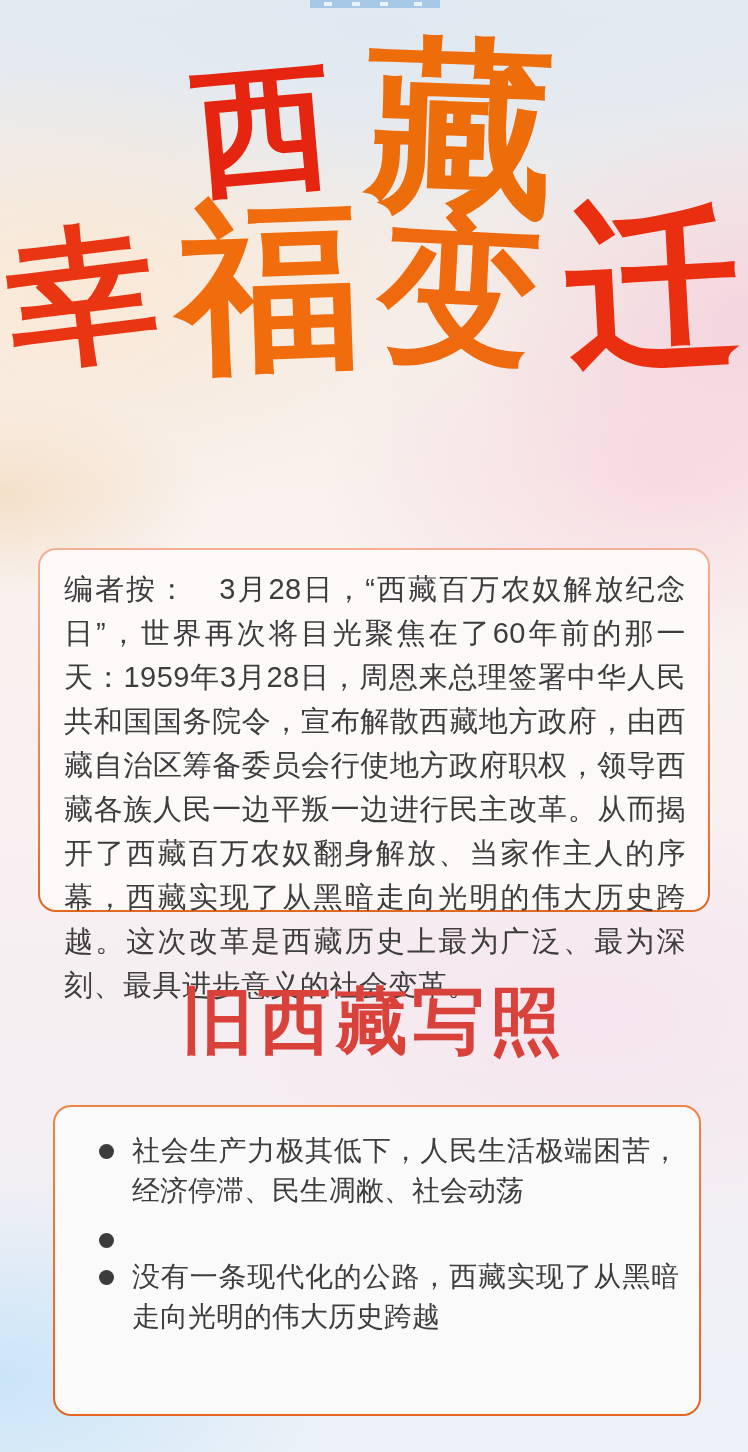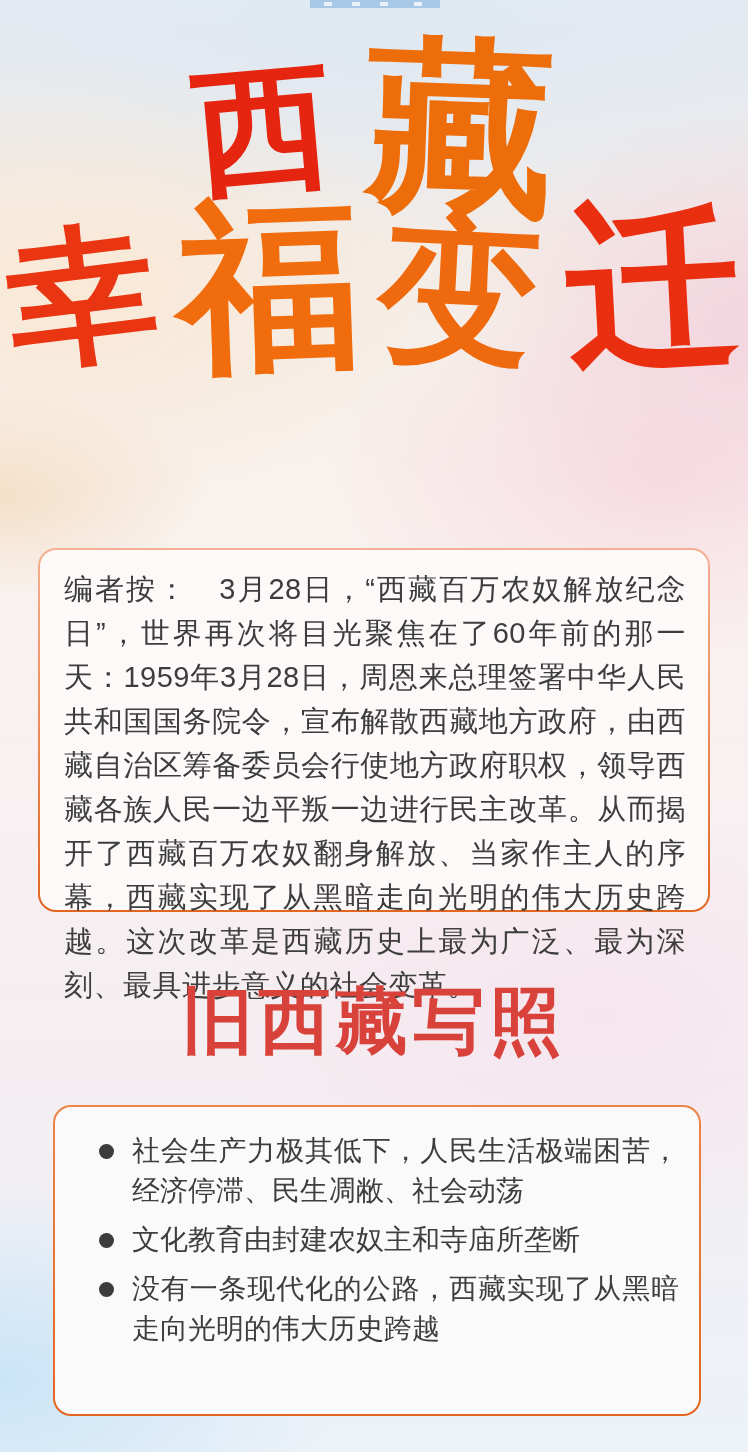--- a/index.html
+++ b/index.html
@@ -143,21 +143,20 @@
 
   <div class="gbox old-box">
     <div class="gbox-inner">
       <ul class="bullet-list">
         <li class="bullet-item">
           <span class="bullet-dot"></span>
           <span class="bullet-text">社会生产力极其低下，人民生活极端困苦，经济停滞、民生凋敝、社会动荡</span>
         </li>
         <li class="bullet-item">
           <span class="bullet-dot"></span>
-          <span class="bullet-text">文化教育由封建农奴主和寺庙所垄断</span>
         </li>
         <li class="bullet-item">
           <span class="bullet-dot"></span>
           <span class="bullet-text">没有一条现代化的公路，西藏实现了从黑暗走向光明的伟大历史跨越</span>
         </li>
       </ul>
     </div>
   </div>
 
 </div>

